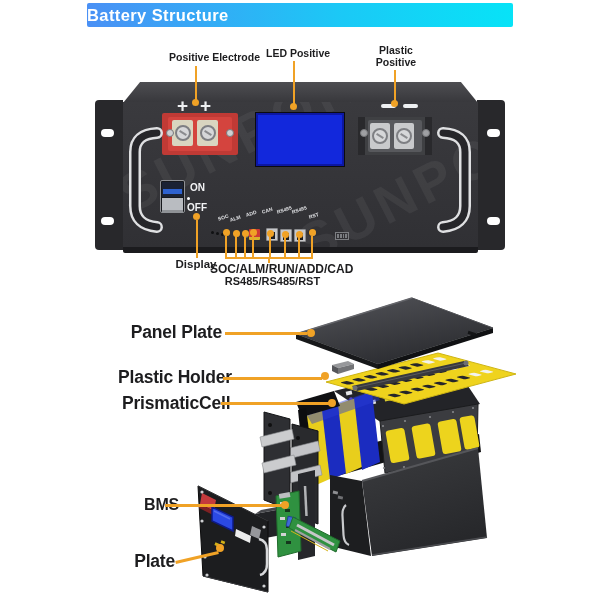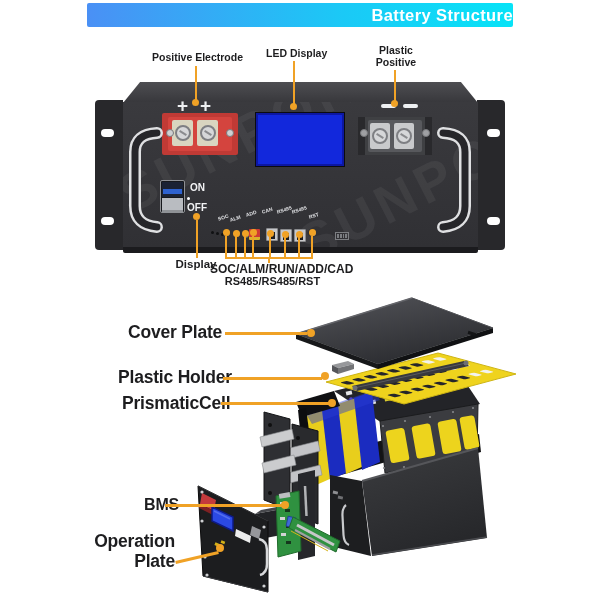--- a/index.html
+++ b/index.html
@@ -10,21 +10,21 @@
   body{
     width:600px;height:600px;position:relative;overflow:hidden;
     background:#ffffff;
     font-family:"Liberation Sans", sans-serif;
   }
   .abs{position:absolute}
   
   .banner{
     left:87px;top:3px;width:426px;height:24px;border-radius:2px;
     background:linear-gradient(90deg,#4A90F5 0%,#1BC9F6 60%,#07E3F7 100%);
-    display:flex;align-items:center;justify-content:flex-end;
+    display:flex;align-items:center;justify-content:flex-start;
   }
   .banner span{color:#fff;font-weight:700;font-size:16.5px;letter-spacing:.4px}
   
   .lbl{color:var(--ink);font-weight:700;line-height:1.12;white-space:nowrap}
   .lbl-sm{font-size:10.5px;text-align:center}
   .lbl-md{font-size:11.5px;text-align:center}
   .lbl-lg{font-size:17.5px;text-align:right;letter-spacing:-0.2px}
   .vline{width:2px;background:var(--orange)}
   .hline{height:2.5px;background:var(--orange)}
   .dot7{width:7px;height:7px;border-radius:50%;background:var(--orange)}
@@ -364,25 +364,25 @@
 <span class="abs minus" style="left:381px;top:104px"></span>
 <span class="abs minus" style="left:403px;top:104px"></span>
 
 <svg class="abs" style="left:0;top:0" width="600" height="600" viewBox="0 0 600 600">
   <path d="M157,133 Q135,134 135,152 L135,206 Q135,225 157,227" stroke="#DFE0E2" stroke-width="12" fill="none" stroke-linecap="round"></path>
   <path d="M157,133 Q135,134 135,152 L135,206 Q135,225 157,227" stroke="#26262A" stroke-width="7" fill="none" stroke-linecap="round"></path>
   <path d="M443,133 Q465,134 465,152 L465,206 Q465,225 443,227" stroke="#DFE0E2" stroke-width="12" fill="none" stroke-linecap="round"></path>
   <path d="M443,133 Q465,134 465,152 L465,206 Q465,225 443,227" stroke="#26262A" stroke-width="7" fill="none" stroke-linecap="round"></path>
 </svg>
 
-<div class="abs lbl lbl-sm" style="left:152px;top:52px;width:72px">Positive Electrode</div>
+<div class="abs lbl lbl-sm" style="left:169px;top:52px;width:72px">Positive Electrode</div>
 <div class="abs vline" style="left:195px;top:66px;height:34px"></div>
 <div class="abs dot7" style="left:192px;top:99px"></div>
 
-<div class="abs lbl lbl-sm" style="left:266px;top:48px;width:60px">LED Display</div>
+<div class="abs lbl lbl-sm" style="left:266px;top:48px;width:60px">LED Positive</div>
 <div class="abs vline" style="left:293px;top:61px;height:43px"></div>
 <div class="abs dot7" style="left:290px;top:103px"></div>
 
 <div class="abs lbl lbl-sm" style="left:370px;top:45px;width:52px">
   <span>Plastic</span><br>
   <span>Positive</span>
 </div>
 <div class="abs vline" style="left:394px;top:70px;height:31px"></div>
 <div class="abs dot7" style="left:391px;top:100px"></div>
 
@@ -404,34 +404,34 @@
 <div class="abs vline" style="left:252px;top:236px;height:22px"></div>
 <div class="abs vline" style="left:269px;top:236px;height:22px"></div>
 <div class="abs vline" style="left:284px;top:236px;height:22px"></div>
 <div class="abs vline" style="left:298px;top:236px;height:22px"></div>
 <div class="abs vline" style="left:311px;top:236px;height:22px"></div>
 <div class="abs" style="left:225px;top:257px;width:88px;height:2px;background:var(--orange)"></div>
 <div class="abs vline" style="left:268px;top:259px;height:4px"></div>
 <div class="abs lbl lbl-md" style="left:210px;top:263px;width:125px;font-size:12px">SOC/ALM/RUN/ADD/CAD</div>
 <div class="abs lbl lbl-md" style="left:210px;top:275px;width:125px;font-size:11px">RS485/RS485/RST</div>
 
-<div class="abs lbl lbl-lg" style="left:128px;top:323px;width:94px">Cover Plate</div>
+<div class="abs lbl lbl-lg" style="left:128px;top:323px;width:94px">Panel Plate</div>
 <div class="abs hline" style="left:225px;top:332px;width:82px"></div>
 <div class="abs dot8" style="left:307px;top:329px"></div>
 
 <div class="abs lbl lbl-lg" style="left:118px;top:368px;width:102px">Plastic Holder</div>
 <div class="abs hline" style="left:223px;top:377px;width:99px"></div>
 <div class="abs dot8" style="left:321px;top:372px"></div>
 
 <div class="abs lbl lbl-lg" style="left:122px;top:394px;width:96px">PrismaticCell</div>
 <div class="abs hline" style="left:221px;top:402px;width:108px"></div>
 <div class="abs dot8" style="left:328px;top:399px"></div>
 
 <div class="abs lbl lbl-lg" style="left:139px;top:496px;width:40px;font-size:16px">BMS</div>
 <div class="abs hline" style="left:165px;top:504px;width:117px"></div>
 <div class="abs dot8" style="left:281px;top:501px"></div>
 
 <div class="abs lbl lbl-lg" style="left:93px;top:532px;width:82px">
-  <span>Operation</span><br>
+  <br>
   <span>Plate</span>
 </div>
 <div class="abs hline" style="left:175px;top:556px;width:44px;transform:rotate(-13deg)"></div>
 <div class="abs dot8" style="left:216px;top:544px"></div>
 
 </body></html>

